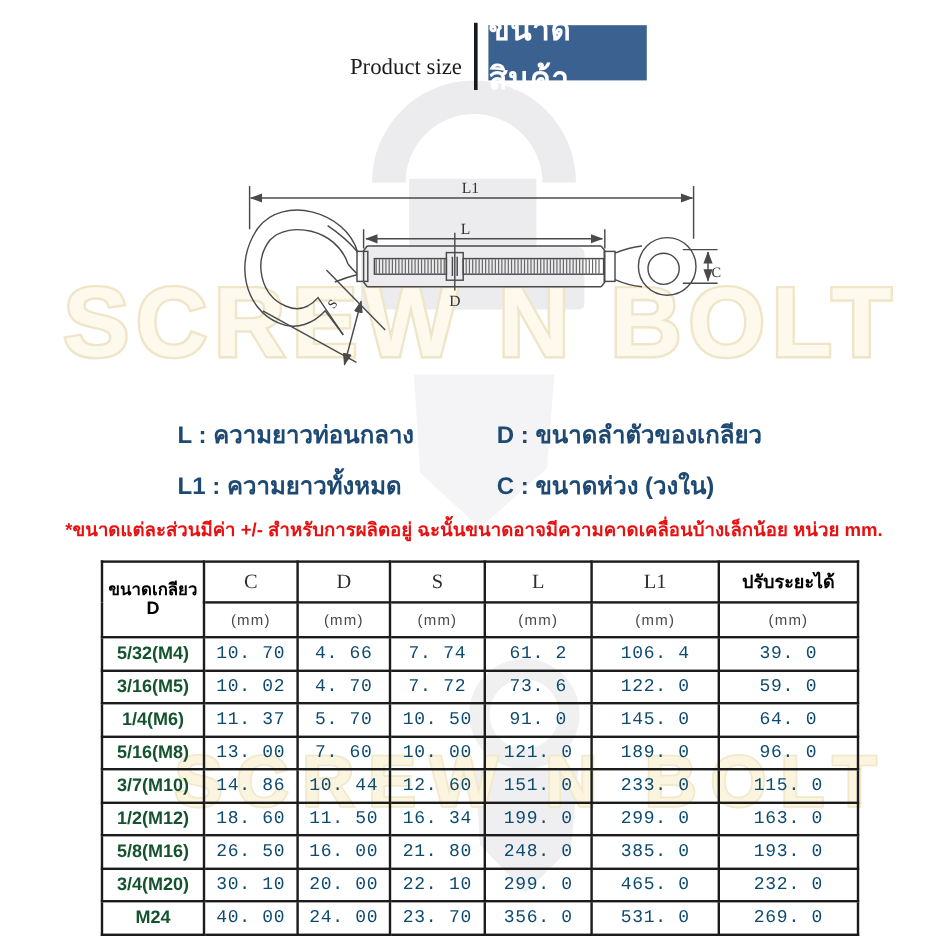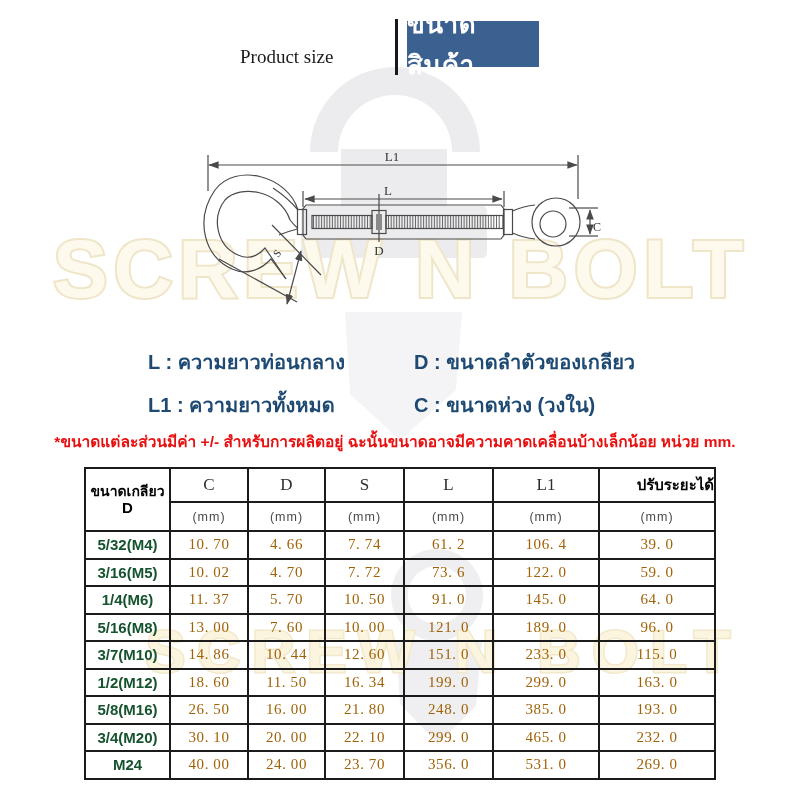--- a/index.html
+++ b/index.html
@@ -1,20 +1,20 @@
 <!DOCTYPE html>
 <html><head>
 <meta charset="utf-8">
 <style>
   html,body{margin:0;padding:0;background:#fff;}
   .page{position:relative;width:790px;height:790px;background:#fff;overflow:hidden;
         font-family:"Liberation Sans","DejaVu Sans",sans-serif;}
   .abs{position:absolute;}
   
-  .ps-en{left:240px;top:46px;width:145px;text-align:left;
+  .ps-en{left:240px;top:46px;width:145px;text-align:right;
          font-family:"Liberation Serif","DejaVu Serif",serif;font-size:19px;color:#1c1c1c;}
   .ps-divider{left:395px;top:19px;width:3px;height:56px;background:#15181c;}
   .ps-badge{left:407px;top:21px;width:132px;height:46px;background:var(--badge-bg);
             display:flex;align-items:center;justify-content:center;
             color:#fff;font-weight:bold;font-size:26px;letter-spacing:.5px;}
   
   .wm-svg{left:0;top:0;}
   .diagram-svg{left:120px;top:138px;}
   
   .legend{left:148px;top:346px;width:520px;display:grid;grid-template-columns:266px auto;
@@ -28,26 +28,26 @@
   .spec-table th,.spec-table td{border:2px solid #1b1b1b;text-align:center;vertical-align:middle;
               padding:0;overflow:hidden;}
   .spec-table thead tr.r1 th{height:32px;}
   .spec-table thead tr.r2 th{height:27px;}
   .spec-table tbody th,.spec-table tbody td{height:25.5px;}
   th.rowhead{font-size:14px;font-weight:bold;color:#000;line-height:1.15;}
   th.rowhead .rh2{font-size:15px;}
   th.colletter{font-family:"Liberation Serif","DejaVu Serif",serif;font-weight:normal;
                font-size:17px;color:#2e2e2e;}
   th.colletter.thai{font-family:Liberation Serif, serif;
-                    font-weight:bold;font-size:15px;color:#000;text-align:right;}
+                    font-weight:bold;font-size:15px;color:#000;}
   th.colunit{font-family:Liberation Sans, sans-serif;font-weight:normal;
              font-size:12.5px;color:#4a4a4a;letter-spacing:1px;border-radius:11px;}
   tbody th.rlabel{font-size:15px;font-weight:bold;color:#14532d;}
-  tbody td.val{font-family:Liberation Serif, serif;font-size:15px;
-               color:#a16207;letter-spacing:.6px;}
+  tbody td.val{font-family:Liberation Mono, monospace;font-size:15px;
+               color:#0c4a6e;letter-spacing:.6px;}
 </style>
 </head>
 <body>
 
 <div class="page" style="--badge-bg: #3b6191; --legend: #1d4973; --note: #e81111;">
 
   <svg class="abs wm-svg" width="790" height="790" viewBox="0 0 790 790">
     <g fill="#ececee">
       <path d="M310,152 A85,85 0 0 1 480,152 L452,152 A57,57 0 0 0 338,152 Z"></path>
       <rect x="341" y="149" width="106" height="62"></rect>

